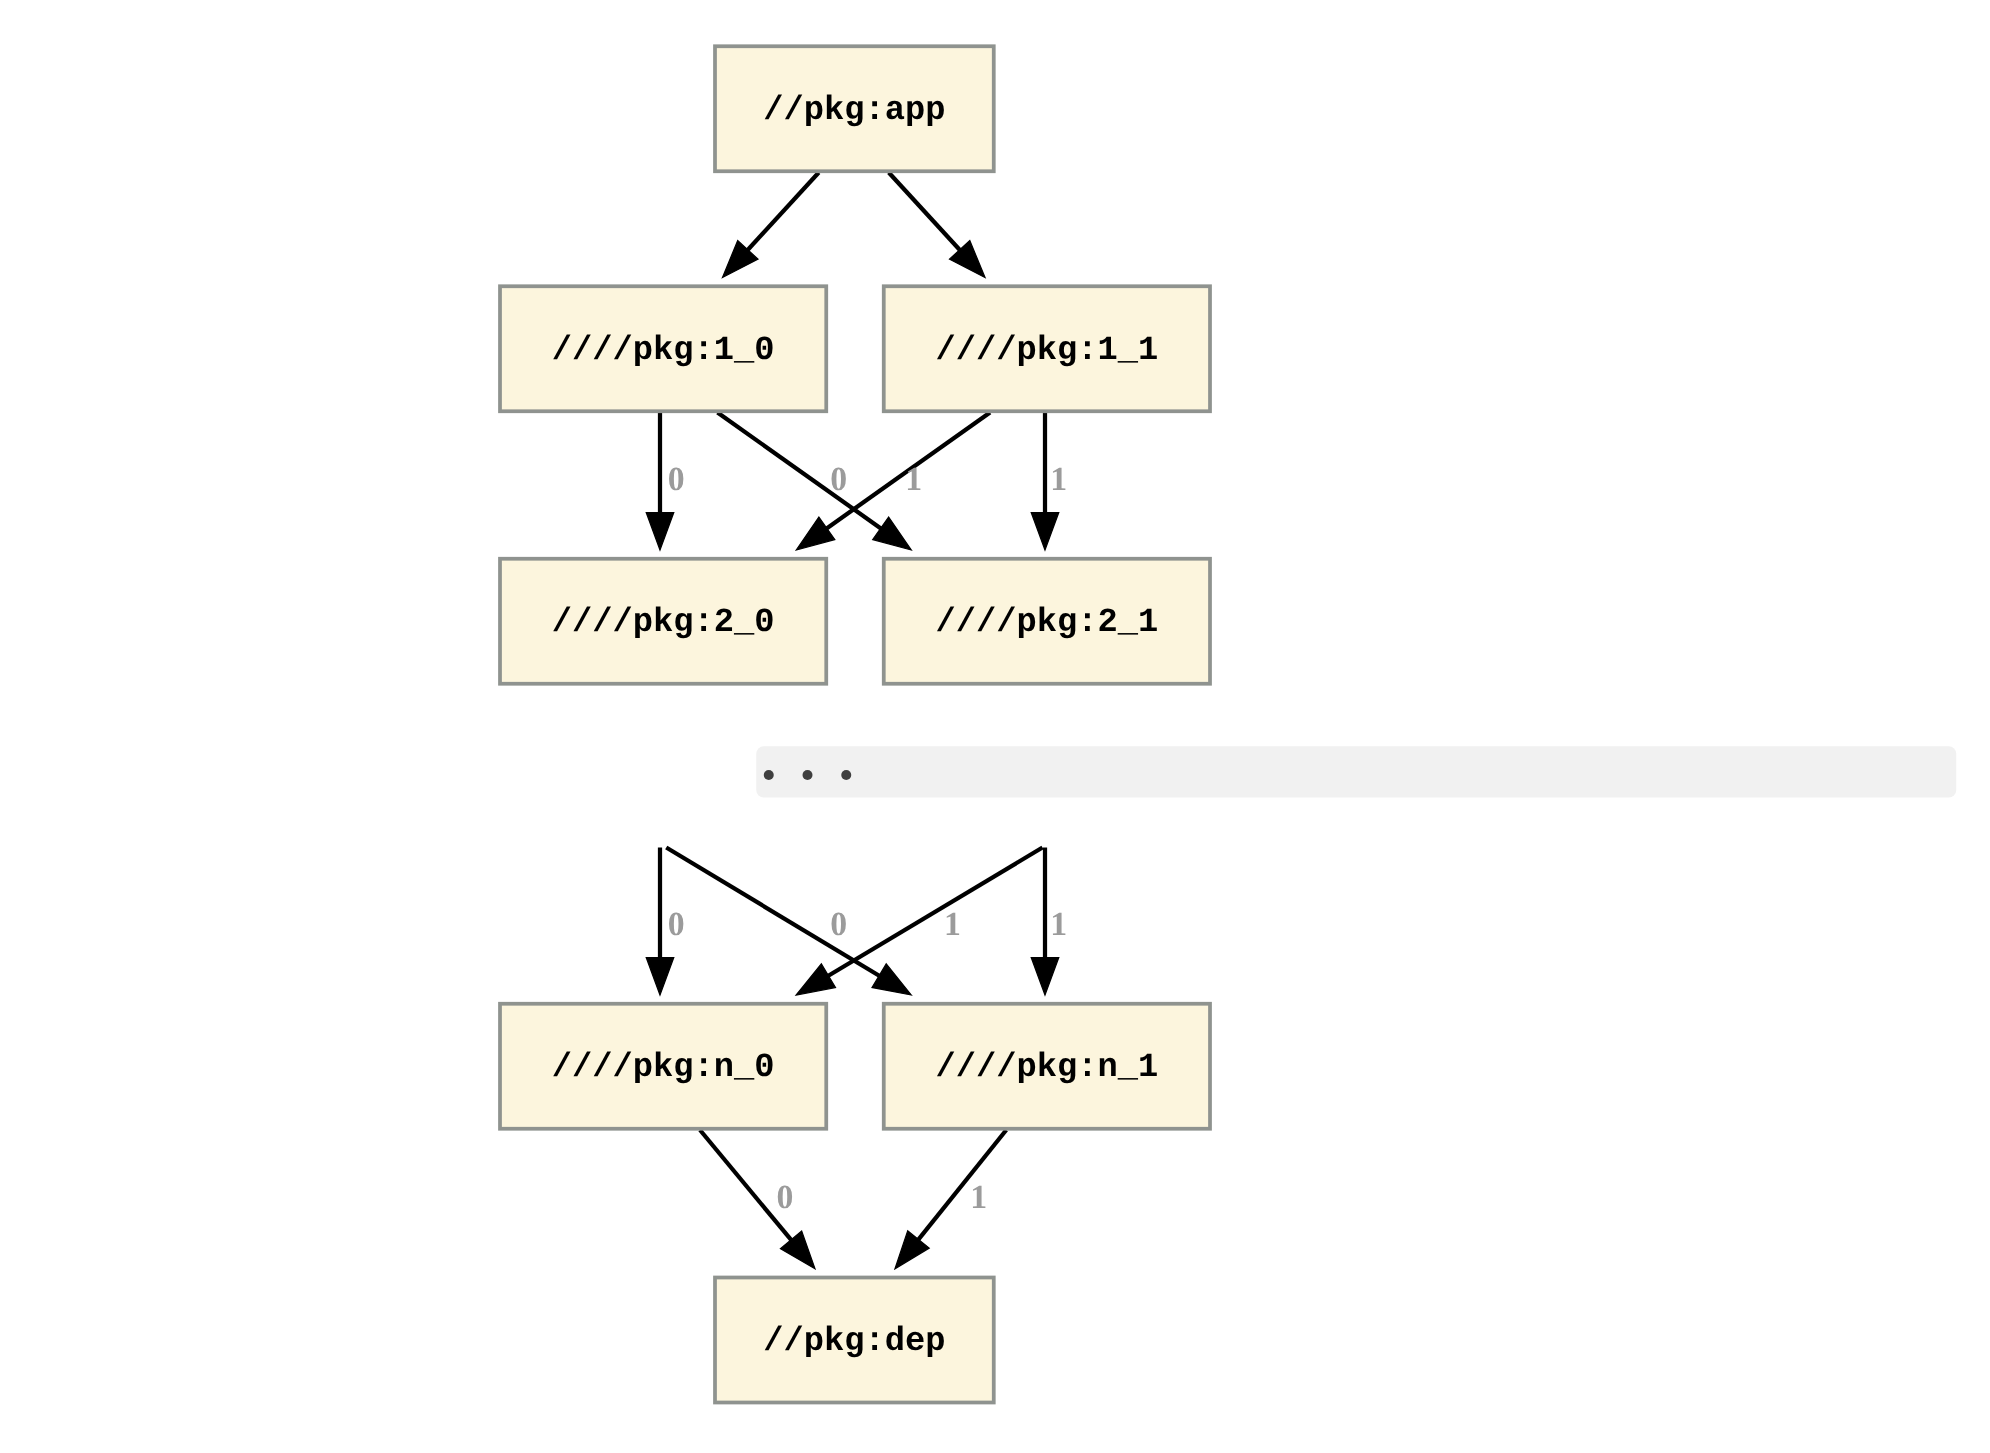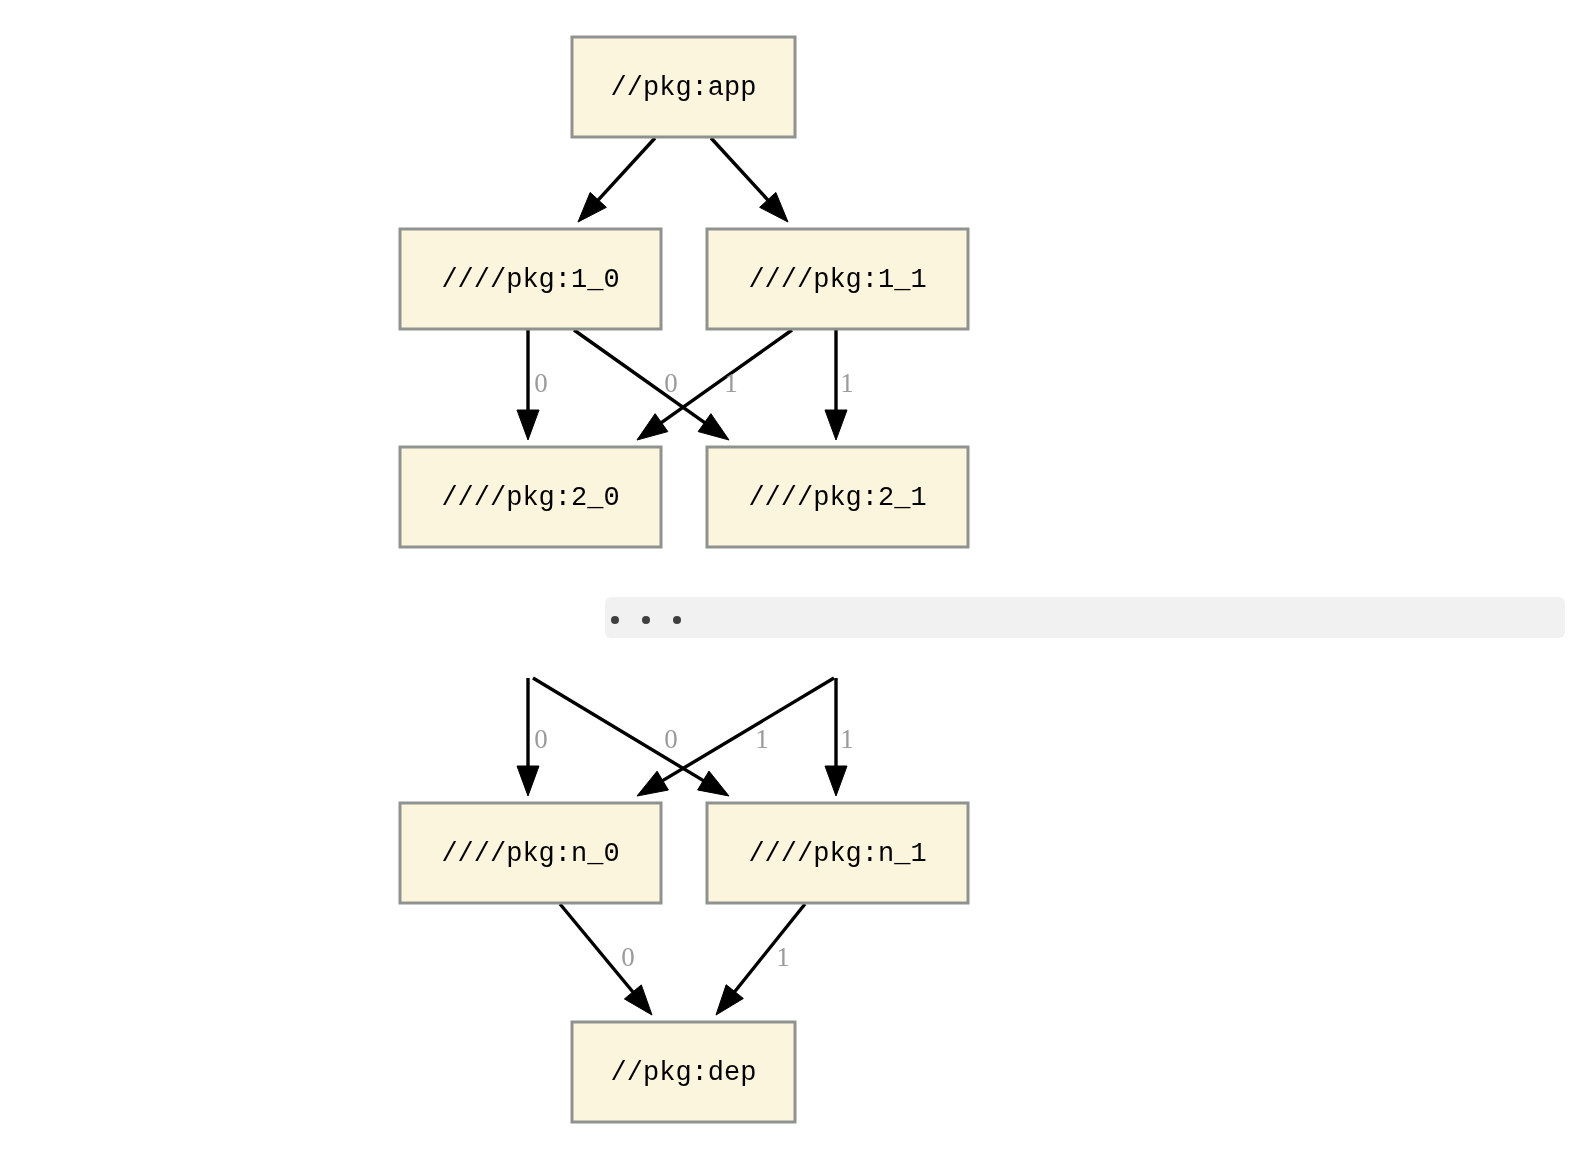--- a/index.html
+++ b/index.html
@@ -10,20 +10,21 @@
   body {
     width: 1592px;
     height: 1162px;
     font-family: "Liberation Mono", "DejaVu Sans Mono", monospace;
     overflow: hidden;
   }
   #graph-root {
     position: relative;
     width: 1592px;
     height: 956px;
+    font-weight: bold;
   }
   svg#graph-canvas {
     position: absolute;
     top: 0;
     left: 0;
     width: 1592px;
     height: 1162px;
     display: block;
   }
   .node-box {

